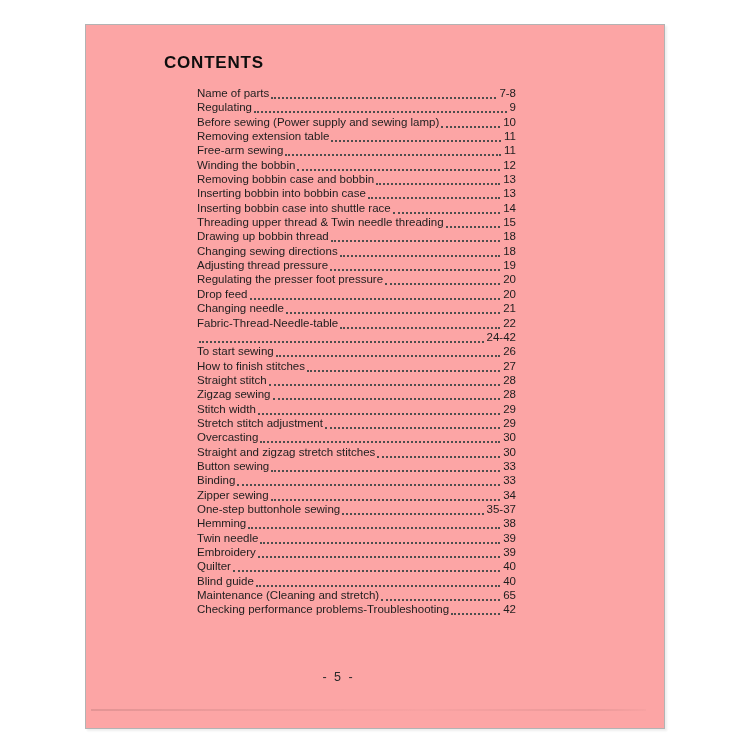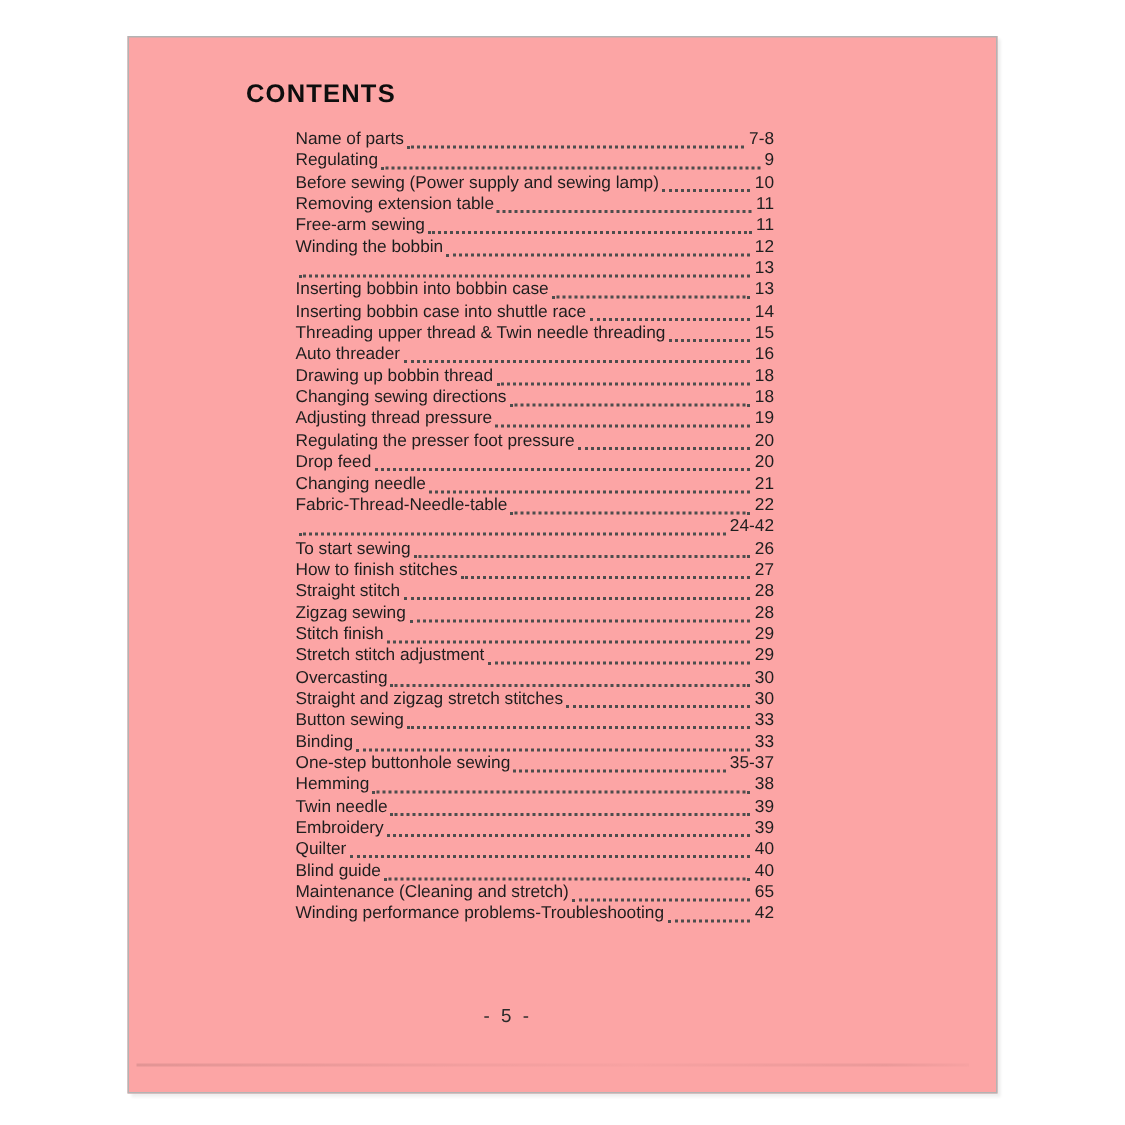--- a/index.html
+++ b/index.html
@@ -124,20 +124,21 @@
         <span class="pg">11</span>
       </div>
 
       <div class="entry">
         <span class="label">Winding the bobbin</span>
         <span class="dots"></span>
         <span class="pg">12</span>
       </div>
 
       <div class="entry">
+        <span class="label">Removing bobbin case and bobbin</span>
         <span class="dots"></span>
         <span class="pg">13</span>
       </div>
 
       <div class="entry">
         <span class="label">Inserting bobbin into bobbin case</span>
         <span class="dots"></span>
         <span class="pg">13</span>
       </div>
 
@@ -146,25 +147,20 @@
         <span class="dots"></span>
         <span class="pg">14</span>
       </div>
 
       <div class="entry">
         <span class="label">Threading upper thread &amp; Twin needle threading</span>
         <span class="dots"></span>
         <span class="pg">15</span>
       </div>
 
-      <div class="entry">
-        <span class="label">Auto threader</span>
-        <span class="dots"></span>
-        <span class="pg">16</span>
-      </div>
 
       <div class="entry">
         <span class="label">Drawing up bobbin thread</span>
         <span class="dots"></span>
         <span class="pg">18</span>
       </div>
 
       <div class="entry">
         <span class="label">Changing sewing directions</span>
         <span class="dots"></span>
@@ -224,21 +220,21 @@
         <span class="pg">28</span>
       </div>
 
       <div class="entry">
         <span class="label">Zigzag sewing</span>
         <span class="dots"></span>
         <span class="pg">28</span>
       </div>
 
       <div class="entry">
-        <span class="label">Stitch finish</span>
+        <span class="label">Stitch width</span>
         <span class="dots"></span>
         <span class="pg">29</span>
       </div>
 
       <div class="entry">
         <span class="label">Stretch stitch adjustment</span>
         <span class="dots"></span>
         <span class="pg">29</span>
       </div>
 
@@ -260,20 +256,25 @@
         <span class="dots"></span>
         <span class="pg">33</span>
       </div>
 
       <div class="entry">
         <span class="label">Binding</span>
         <span class="dots"></span>
         <span class="pg">33</span>
       </div>
 
+      <div class="entry">
+        <span class="label">Zipper sewing</span>
+        <span class="dots"></span>
+        <span class="pg">34</span>
+      </div>
 
       <div class="entry">
         <span class="label">One-step buttonhole sewing</span>
         <span class="dots"></span>
         <span class="pg">35-37</span>
       </div>
 
       <div class="entry">
         <span class="label">Hemming</span>
         <span class="dots"></span>
@@ -304,21 +305,21 @@
         <span class="pg">40</span>
       </div>
 
       <div class="entry">
         <span class="label">Maintenance (Cleaning and stretch)</span>
         <span class="dots"></span>
         <span class="pg">65</span>
       </div>
 
       <div class="entry">
-        <span class="label">Winding performance problems-Troubleshooting</span>
+        <span class="label">Checking performance problems-Troubleshooting</span>
         <span class="dots"></span>
         <span class="pg">42</span>
       </div>
     </div>
 
   <div class="footer-num">- 5 -</div>
   <div class="scan-artifact"></div>
 </div>
 
 </body></html>

